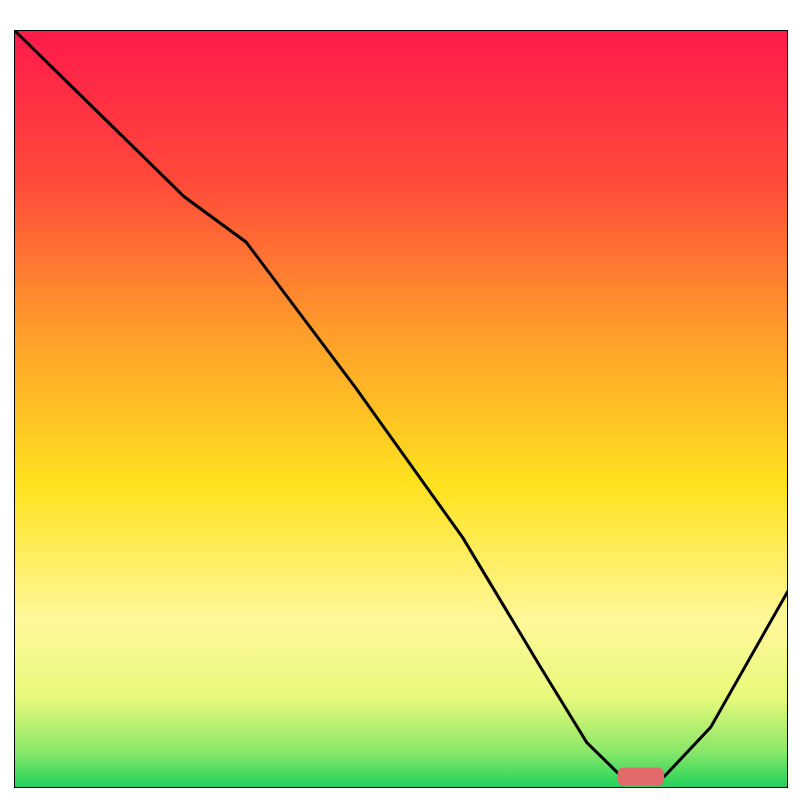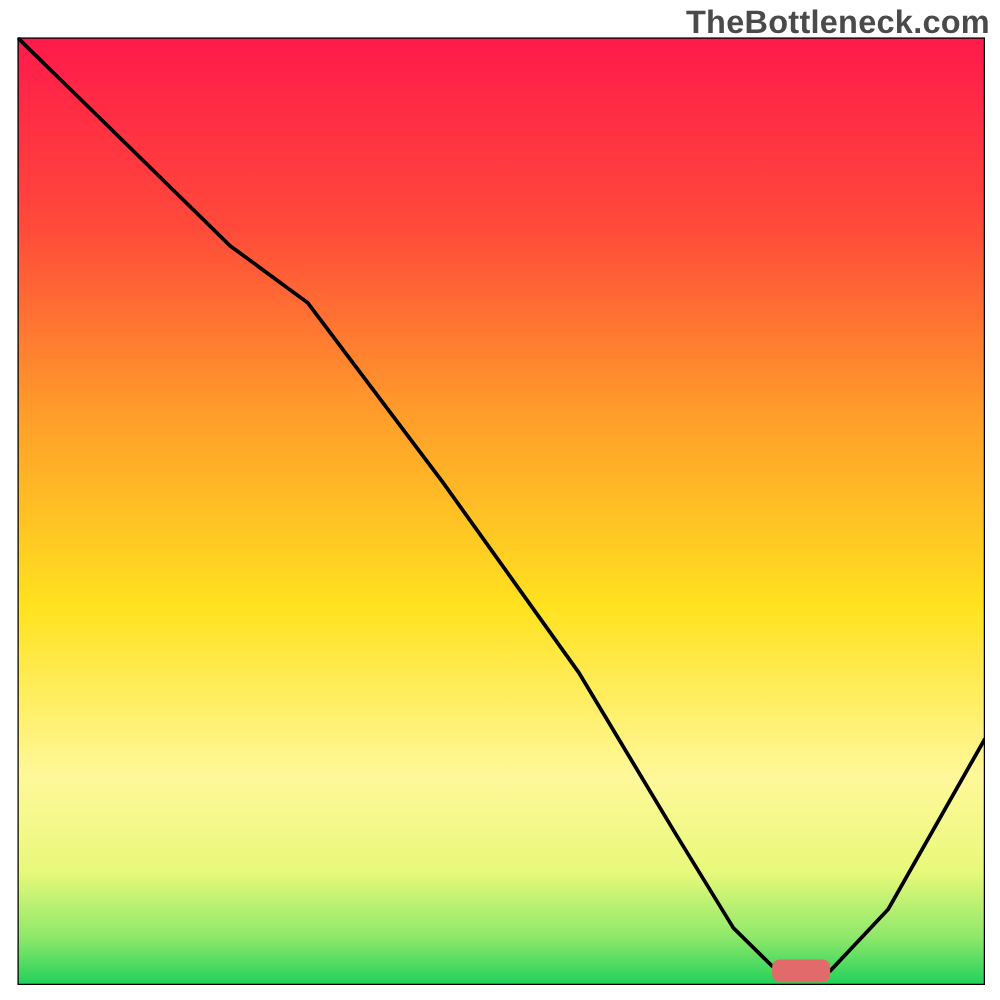--- a/index.html
+++ b/index.html
@@ -32,21 +32,20 @@
     top: 30px;
     width: 774px;
     height: 758px;
   }
   svg { display: block; }
 </style>
 </head>
 <body>
 
 <div class="frame">
-  <div class="watermark">TheBottleneck.com</div>
 
   <div class="plot">
     <svg id="chart-svg" width="774" height="758" viewBox="0 0 774 758">
       <defs>
         <linearGradient id="bg-grad" x1="0" y1="0" x2="0" y2="1">
             <stop offset="0%" stop-color="#ff1a4b"></stop>
             <stop offset="20%" stop-color="#ff4a3a"></stop>
             <stop offset="40%" stop-color="#ff9e2a"></stop>
             <stop offset="60%" stop-color="#ffe21f"></stop>
             <stop offset="78%" stop-color="#fff89a"></stop>

